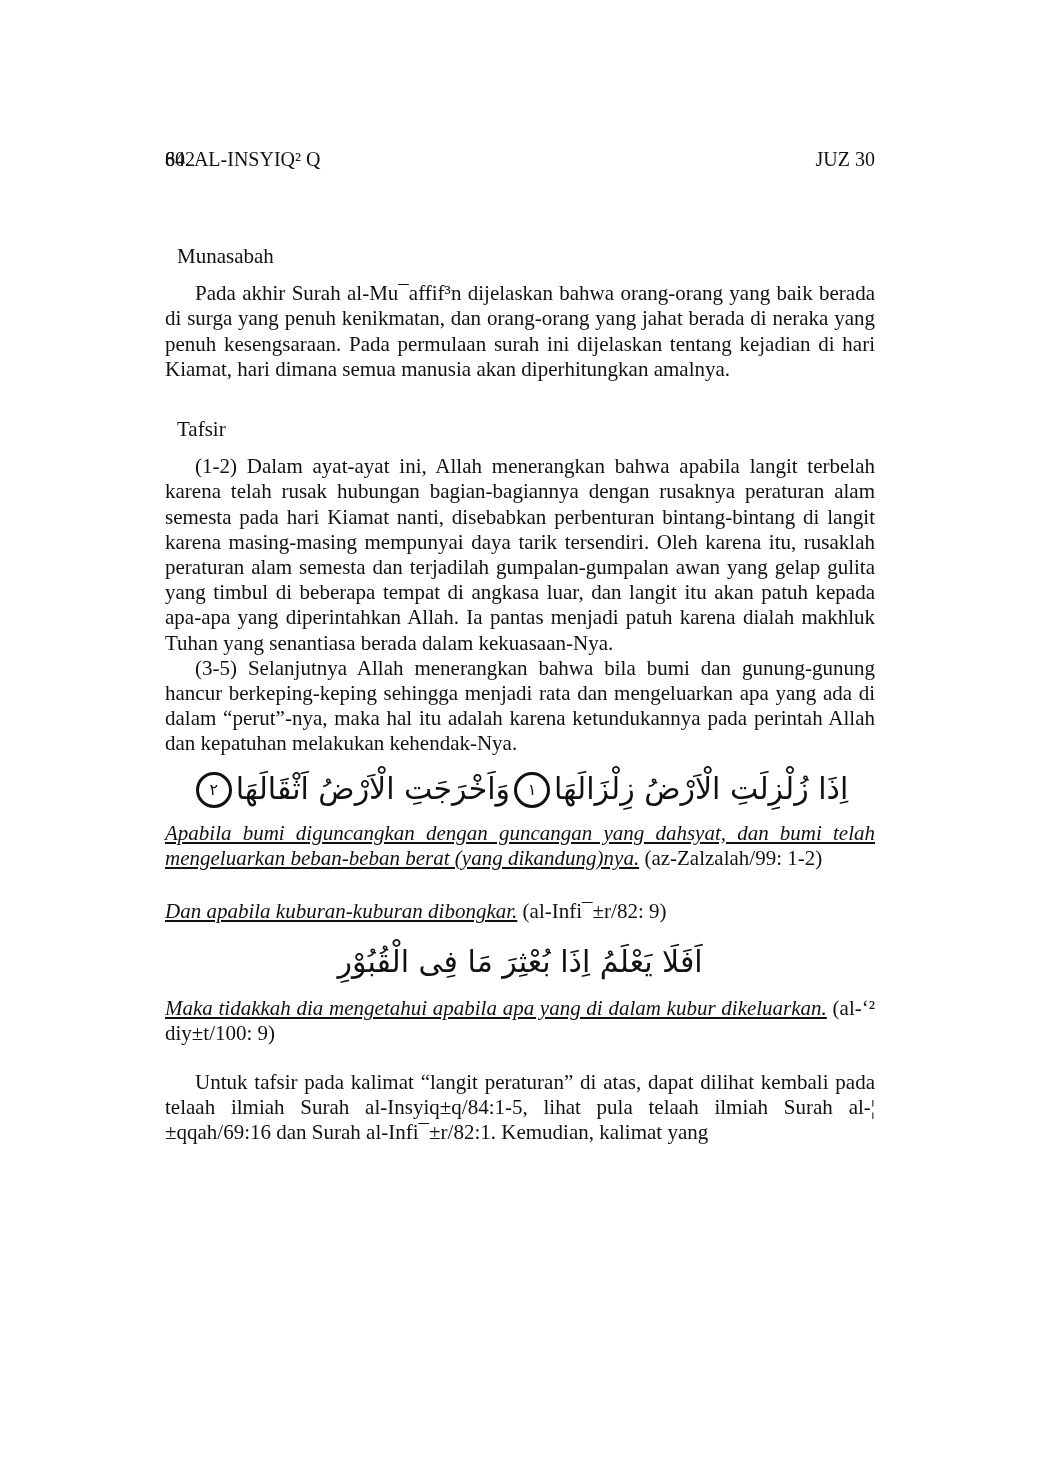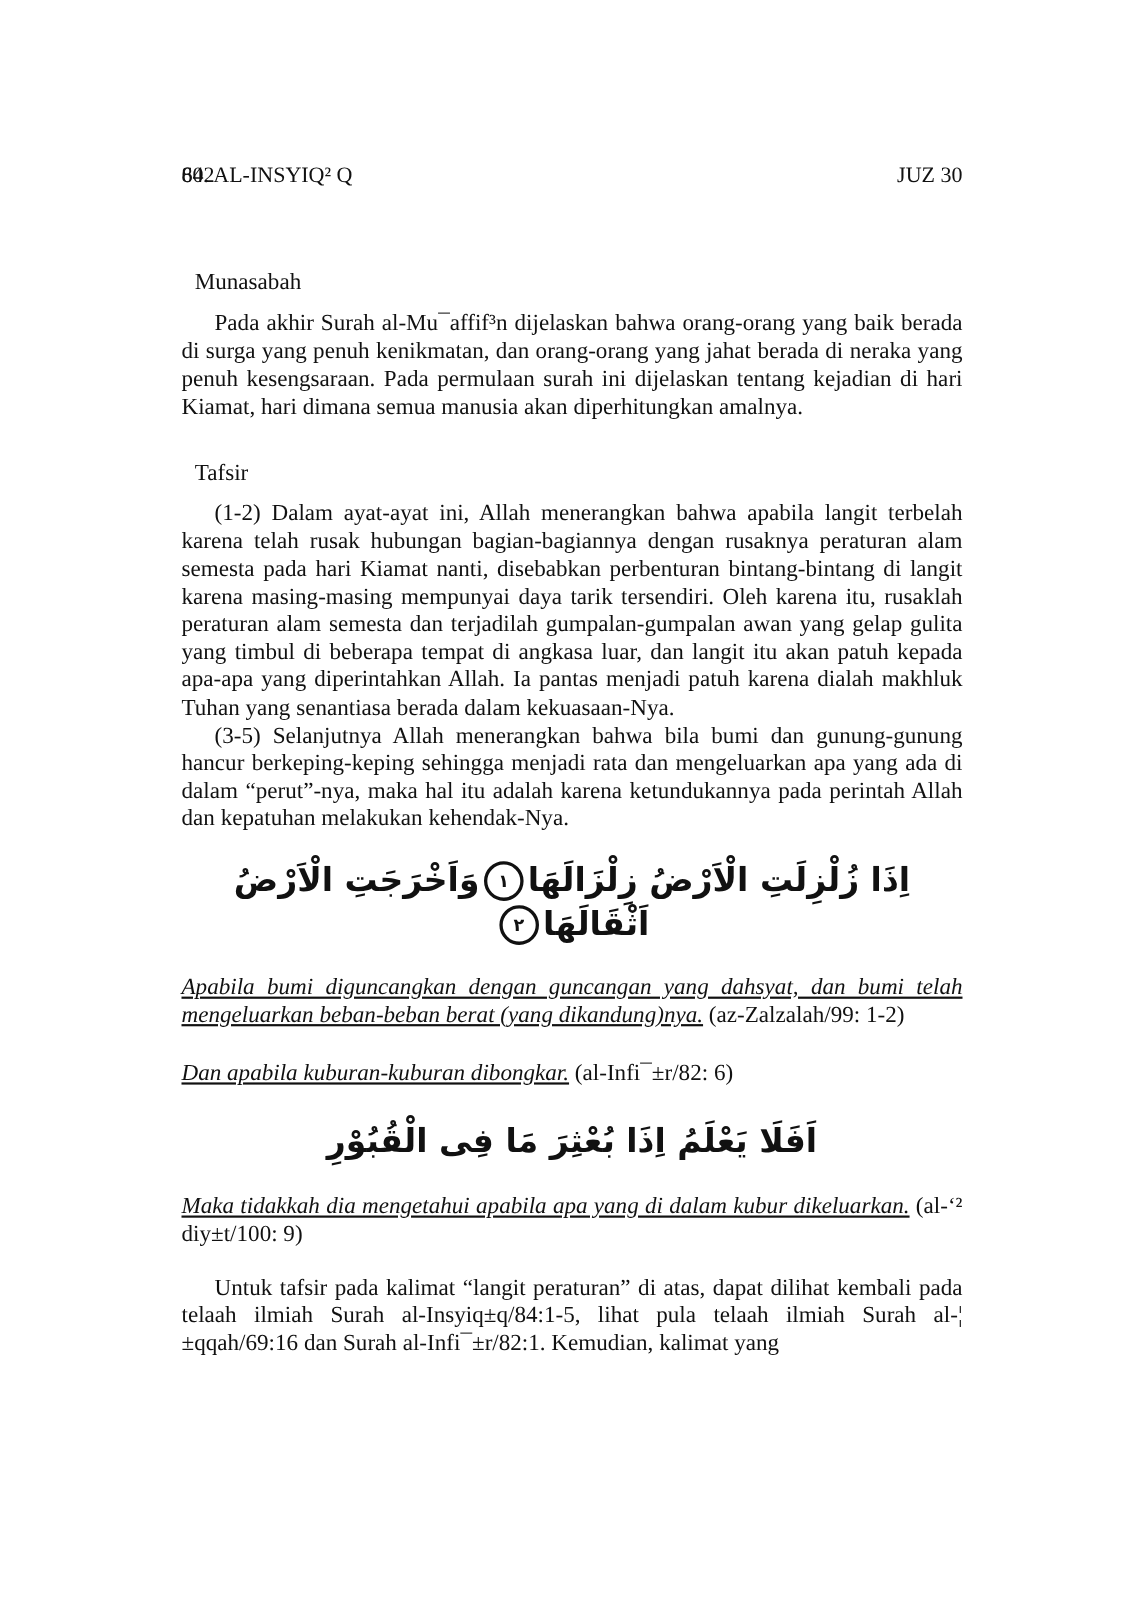--- a/index.html
+++ b/index.html
@@ -18,22 +18,22 @@
 
   .content {
     position: absolute; left: 165px; top: 232px; width: 710px;
     font-size: 21px; line-height: 25.2px;
   }
   .heading { font-weight: normal; margin: 12px; }
   .para { margin: 0; text-align: justify; text-indent: 30px; }
   .gap-section { height: 23px; }
   .arabic {
     text-align: center; direction: rtl;
-    font-family: "DejaVu Sans", sans-serif; font-weight: bold;
-    font-size: 30px; line-height: 40px; margin: 12px;
+    font-family: "DejaVu Sans", sans-serif; font-weight: normal;
+    font-size: 30px; line-height: 40px; margin: 0;
   }
   .arabic .ayah-mark {
     display: inline-block; width: 30px; height: 30px; border: 3px solid #111;
     border-radius: 50%; font-size: 16px; line-height: 30px; text-align: center;
     vertical-align: middle; margin: 0 4px; direction: ltr;
   }
   .translation { margin: 0; text-align: justify; text-indent: 0; }
   .translation .it { font-style: italic; text-decoration: underline; }
 </style>
 </head>
@@ -57,21 +57,21 @@
 
   <div style="height:12px"></div>
   <p class="arabic">
     <span>اِذَا زُلْزِلَتِ الْاَرْضُ زِلْزَالَهَا</span><span class="ayah-mark">١</span><span>وَاَخْرَجَتِ الْاَرْضُ اَثْقَالَهَا</span><span class="ayah-mark">٢</span>
   </p>
   <div style="height:12px"></div>
   <p class="translation"><span class="it">Apabila bumi diguncangkan dengan guncangan yang dahsyat, dan bumi telah mengeluarkan beban-beban berat (yang dikandung)nya.</span><span> (az-Zalzalah/99: 1-2)</span></p>
 
   <div style="height:16px"></div>
   <div style="height:12px"></div>
-  <p class="translation"><span class="it">Dan apabila kuburan-kuburan dibongkar.</span><span> (al-Infi¯±r/82: 6)</span></p>
+  <p class="translation"><span class="it">Dan apabila kuburan-kuburan dibongkar.</span><span> (al-Infi¯±r/82: 9)</span></p>
 
   <div style="height:18px"></div>
   <p class="arabic">اَفَلَا يَعْلَمُ اِذَا بُعْثِرَ مَا فِى الْقُبُوْرِ</p>
   <div style="height:14px"></div>
   <p class="translation"><span class="it">Maka tidakkah dia mengetahui apabila apa yang di dalam kubur dikeluarkan.</span><span> (al-‘²  diy±t/100: 9)</span></p>
 
   <div style="height:23px"></div>
   <p class="para">Untuk tafsir pada kalimat “langit peraturan” di atas, dapat dilihat kembali pada telaah ilmiah Surah al-Insyiq±q/84:1-5, lihat pula telaah ilmiah Surah al-¦ ±qqah/69:16 dan Surah al-Infi¯±r/82:1. Kemudian, kalimat yang</p>
 </div>
 

